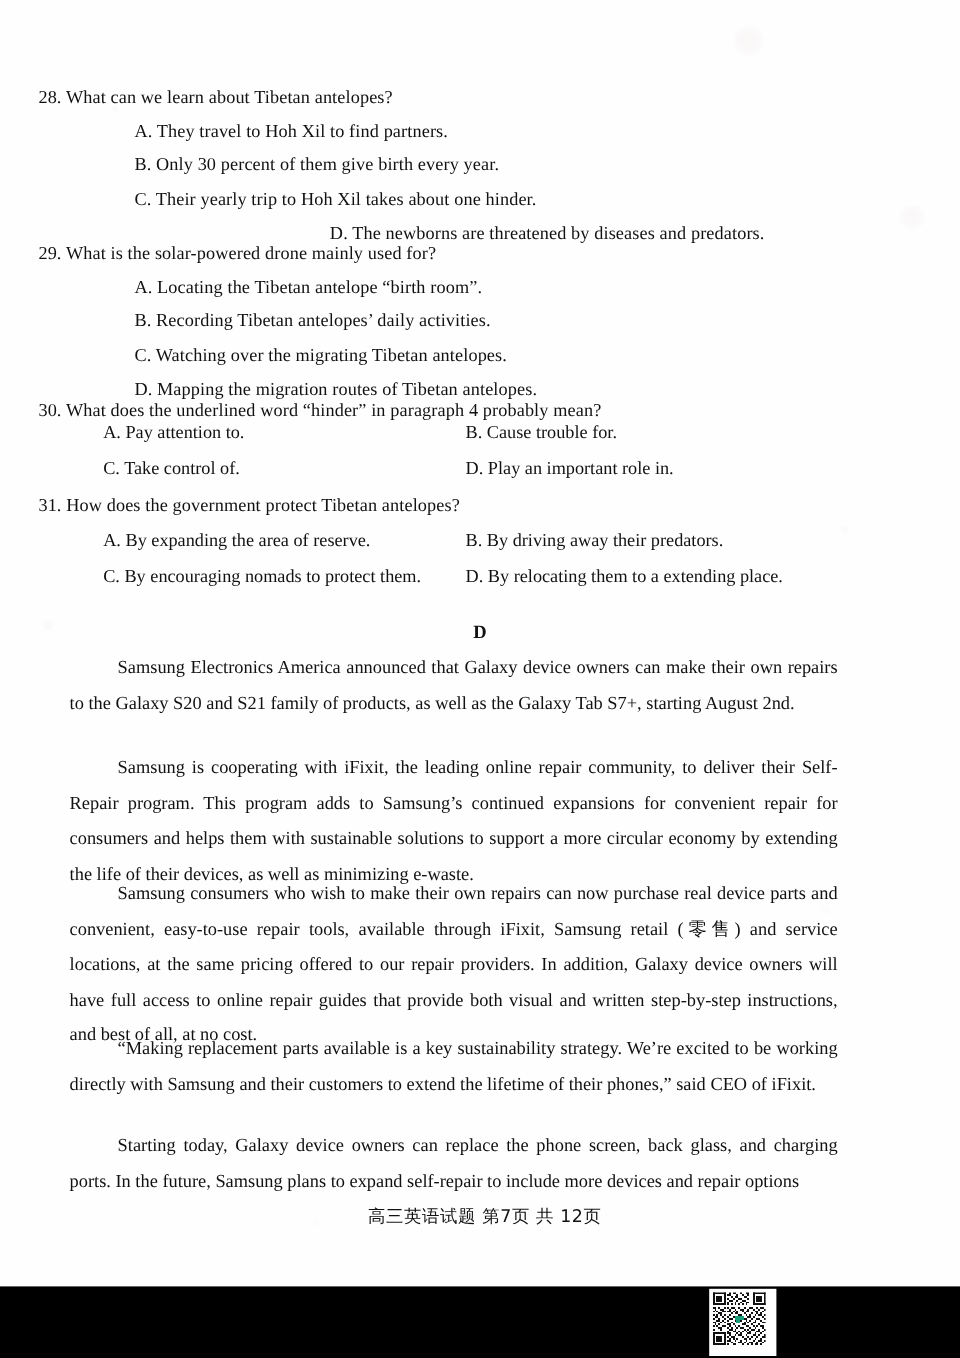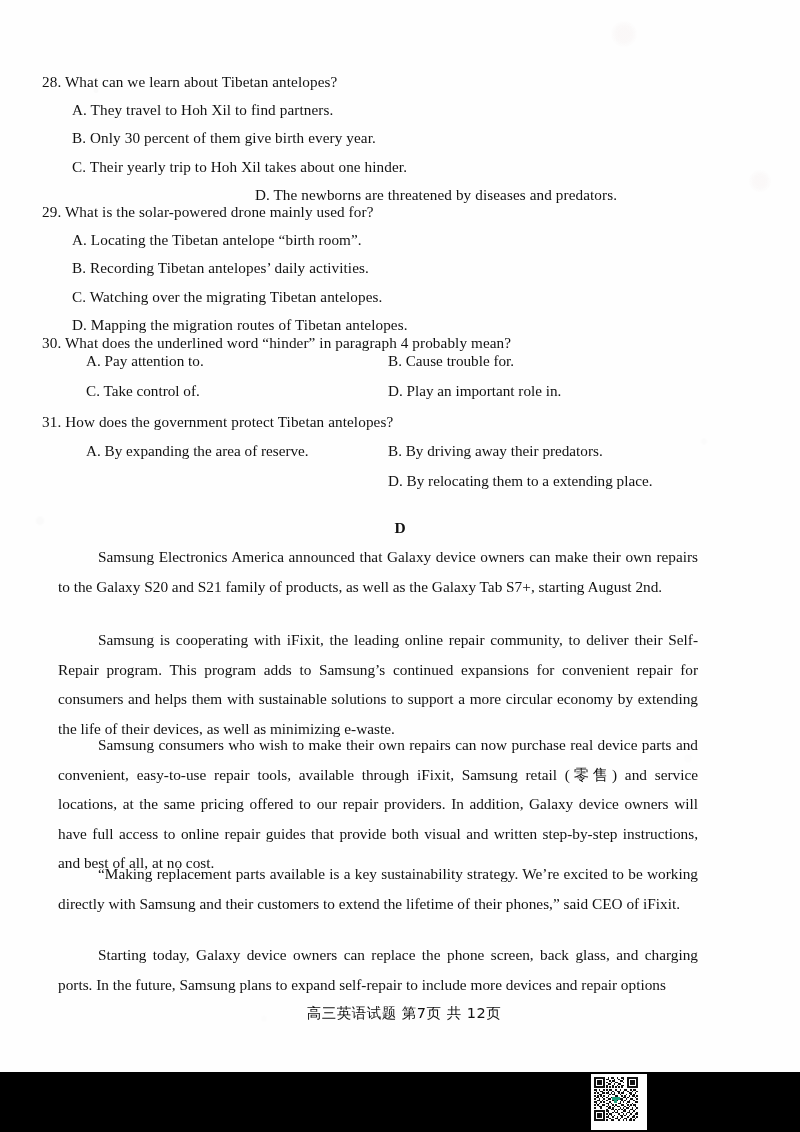--- a/index.html
+++ b/index.html
@@ -27,28 +27,28 @@
       radial-gradient(circle at 88% 39%, rgba(0,0,0,.015) 0 2px, transparent 5px),
       radial-gradient(circle at 33% 90%, rgba(0,0,0,.012) 0 2px, transparent 5px),
       radial-gradient(circle at 86% 67%, rgba(0,0,0,.012) 0 3px, transparent 6px);
     opacity:.9;
   }
   .qblock{position:absolute;left:0;right:0;}
   .qstem{
     font-size:15.2px;
     line-height:1.0;
     margin:0;
-    padding-left:42px;
+    padding-left:32px;
     letter-spacing:.1px;
   }
   .opt{
     font-size:15.2px;
     line-height:1.0;
     margin:0;
-    padding-left:72px;
+    padding-left:112px;
     letter-spacing:.1px;
   }
   .optrow{position:relative;height:30px;}
   .optrow .col-a{position:absolute;left:86px;top:0;font-size:15.2px;}
   .optrow .col-b{position:absolute;left:388px;top:0;font-size:15.2px;}
 
   .section-letter{
     position:absolute;
     left:0;right:0;
     text-align:center;
@@ -125,20 +125,21 @@
     </div>
   </div>
 
   <div class="qblock soft" style="top:414px;">
     <p class="qstem">31. How does the government protect Tibetan antelopes?</p>
     <div class="optrow" style="margin-top:13px;">
       <span class="col-a">A. By expanding the area of reserve.</span>
       <span class="col-b">B. By driving away their predators.</span>
     </div>
     <div class="optrow">
+      <span class="col-a">C. By encouraging nomads to protect them.</span>
       <span class="col-b">D. By relocating them to a extending place.</span>
     </div>
   </div>
 
   <div class="section-letter soft" style="top:519px;">D</div>
 
   <p class="para soft" style="top:542px;">Samsung Electronics America announced that Galaxy device owners can make their own repairs to the Galaxy S20 and S21 family of products, as well as the Galaxy Tab S7+, starting August 2nd.</p>
   <p class="para soft" style="top:625px;">Samsung is cooperating with iFixit, the leading online repair community, to deliver their Self-Repair program. This program adds to Samsung’s continued expansions for convenient repair for consumers and helps them with sustainable solutions to support a more circular economy by extending the life of their devices, as well as minimizing e-waste.</p>
   <p class="para soft" style="top:730px;">Samsung consumers who wish to make their own repairs can now purchase real device parts and convenient, easy-to-use repair tools, available through iFixit, Samsung retail (零售) and service locations, at the same pricing offered to our repair providers. In addition, Galaxy device owners will have full access to online repair guides that provide both visual and written step-by-step instructions, and best of all, at no cost.</p>
   <p class="para soft" style="top:859px;">“Making replacement parts available is a key sustainability strategy. We’re excited to be working directly with Samsung and their customers to extend the lifetime of their phones,” said CEO of iFixit.</p>

